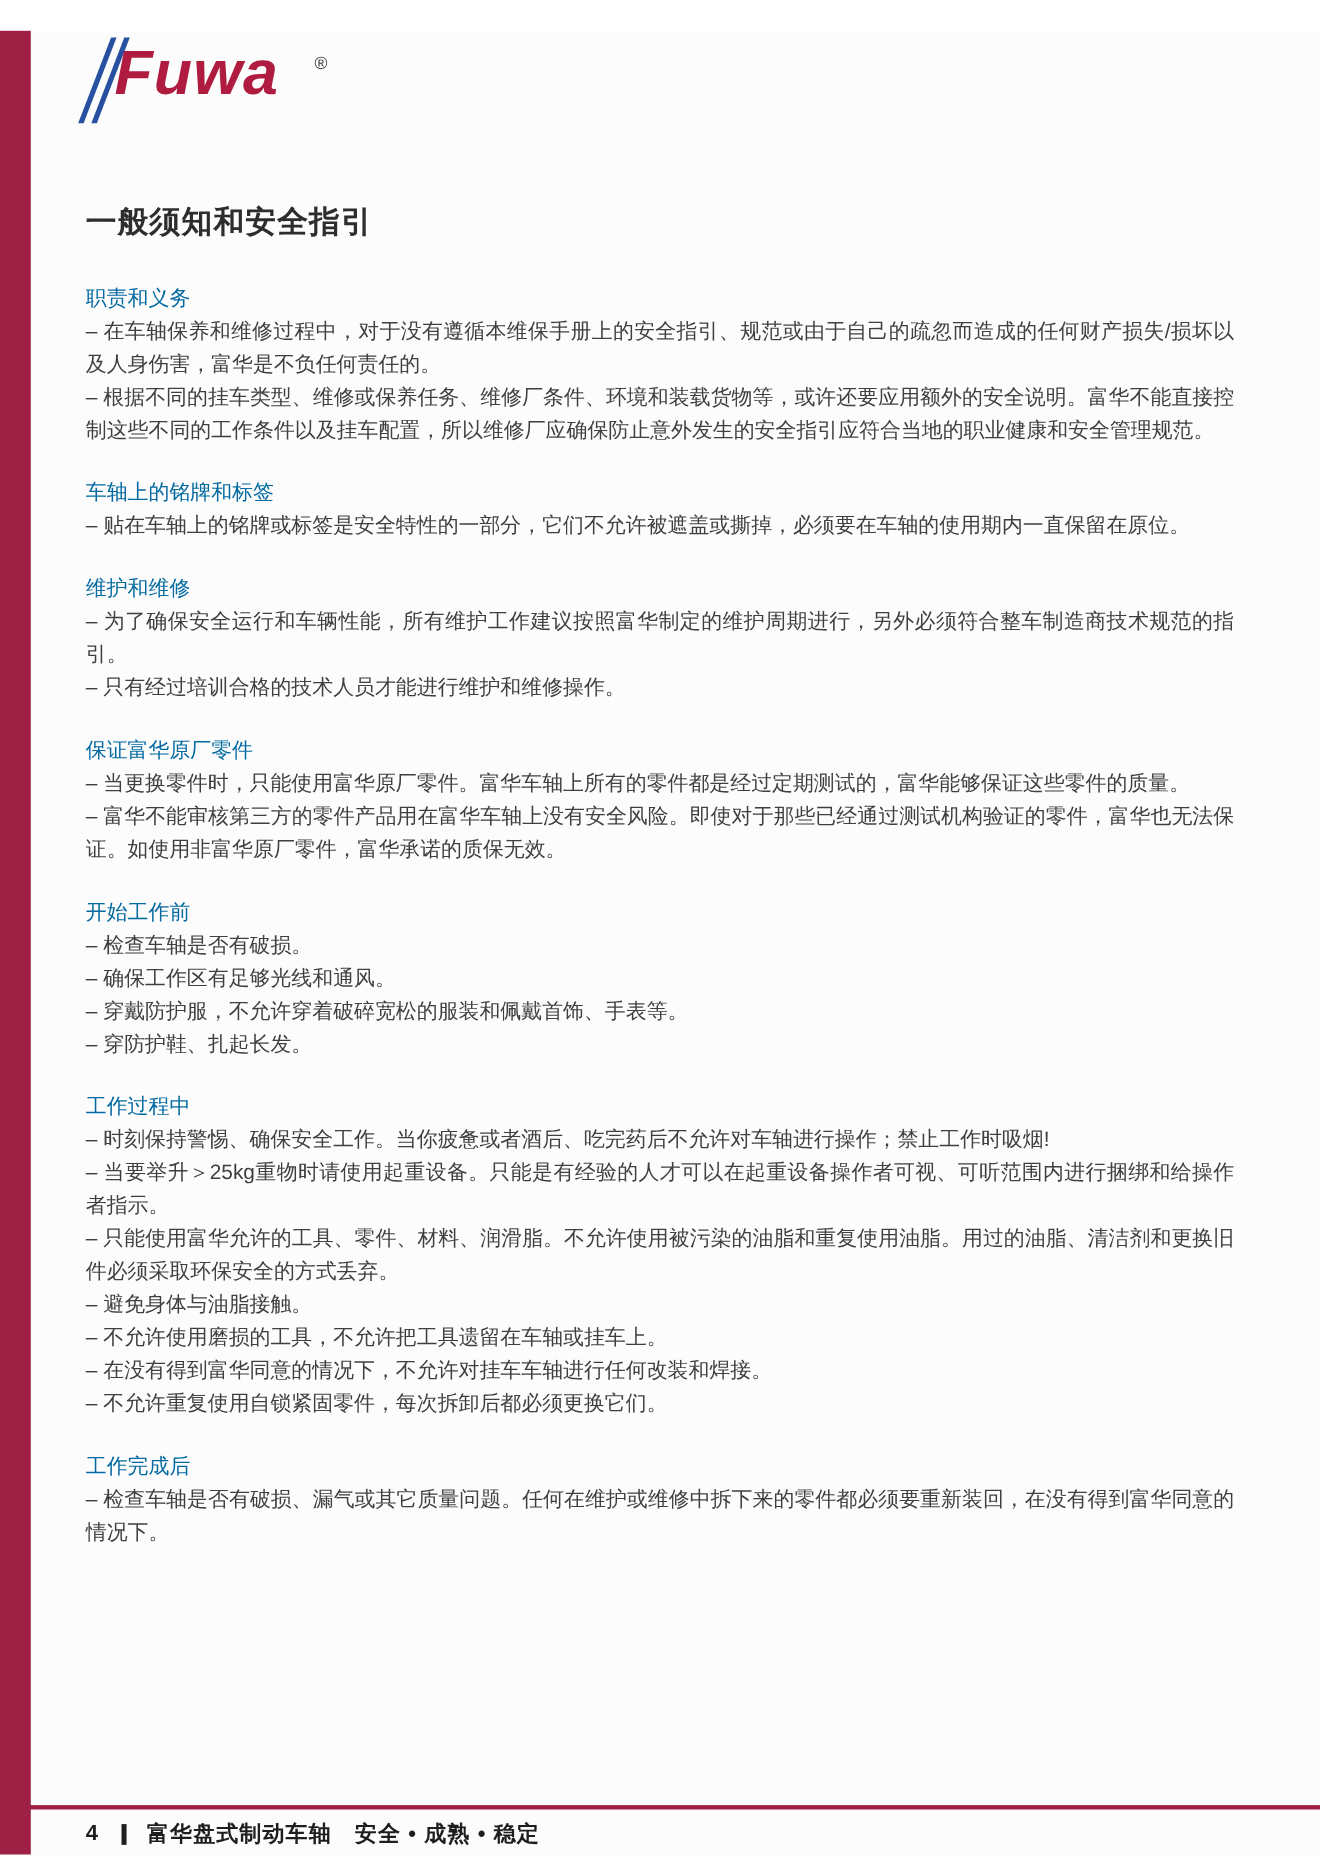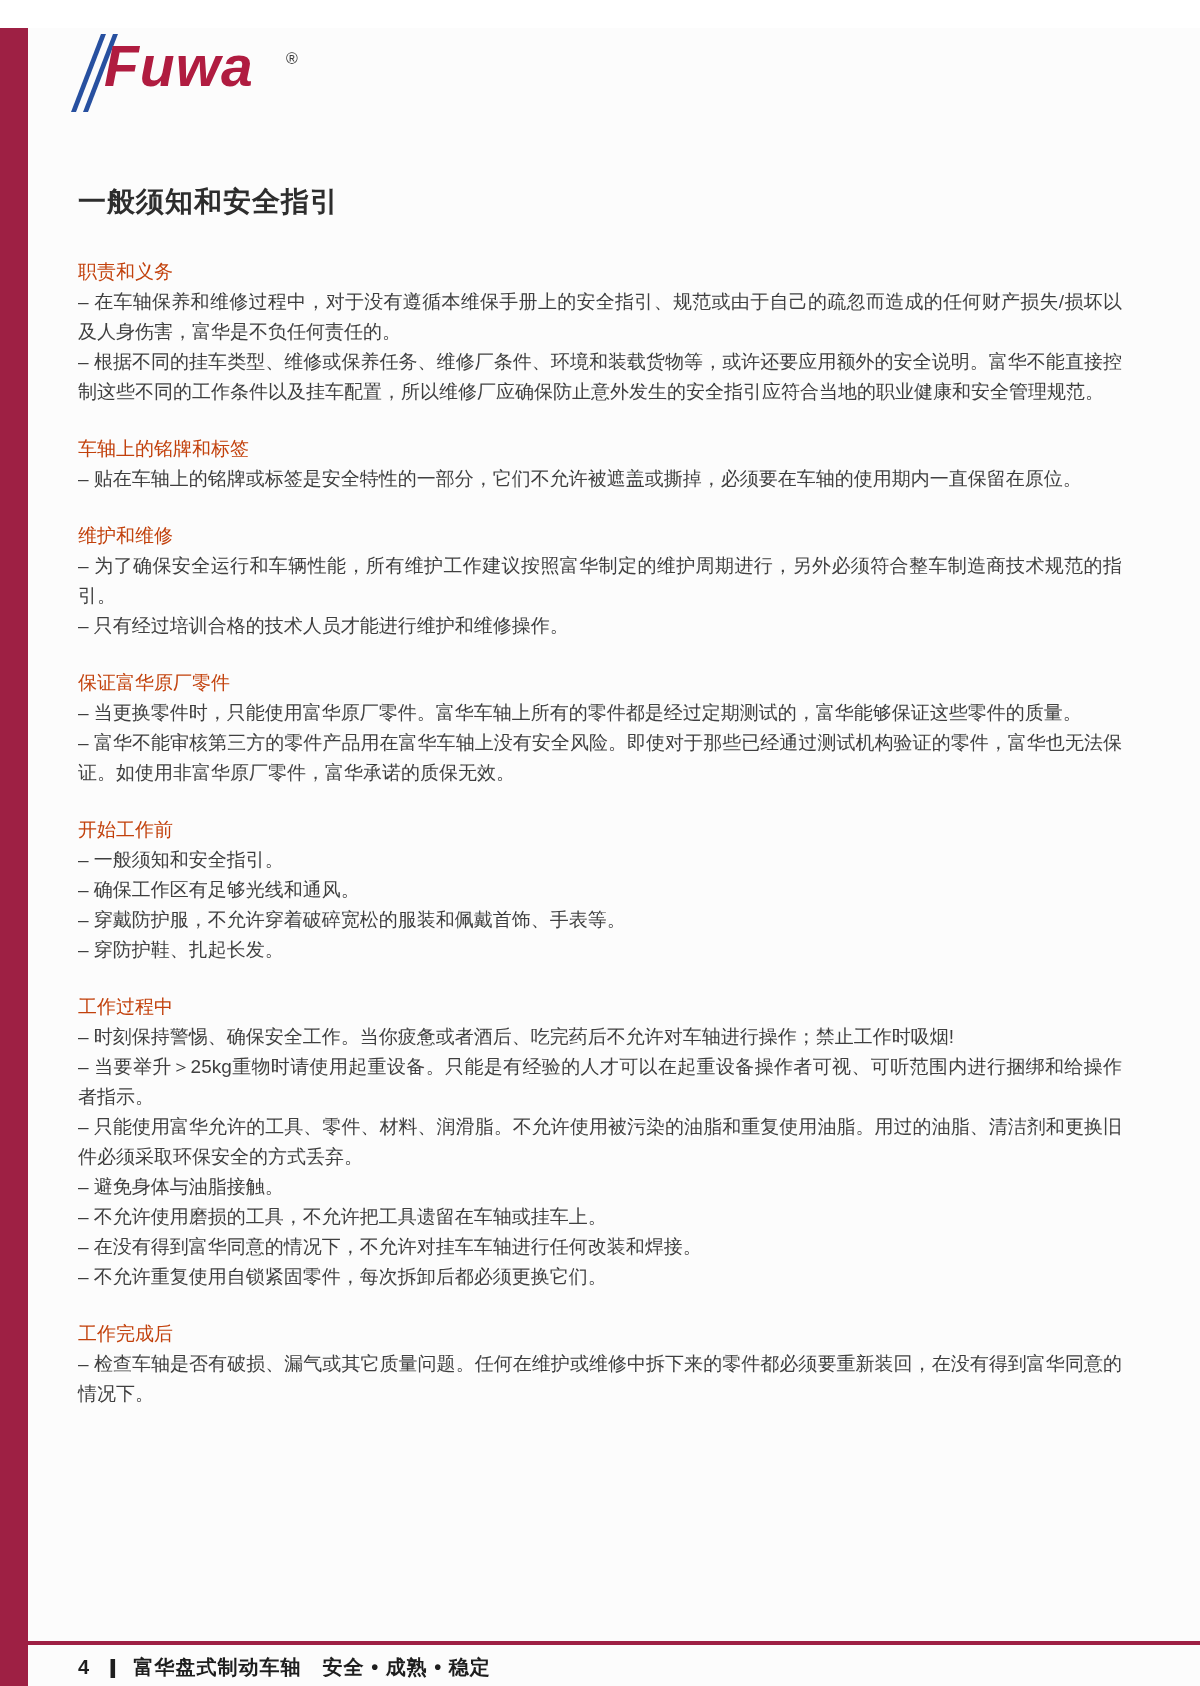--- a/index.html
+++ b/index.html
@@ -72,21 +72,21 @@
     width:1044px;
     color:#3f3f3f;
     font-size:19px;
     line-height:30px;
   }
   .section + .section{margin-top:27px;}
   .section-heading{
     font-size:19px;
     font-weight:400;
     line-height:30px;
-    color:#c2410c;
+    color:#0369a1;
   }
   .section p{
     margin:0;
     text-align:justify;
   }
   
   .footer-divider{
     position:absolute;
     left:0;top:1613px;
     width:1200px;height:4px;
@@ -147,21 +147,21 @@
     </div>
 
     <div class="section">
       <div class="section-heading">保证富华原厂零件</div>
       <p>– 当更换零件时，只能使用富华原厂零件。富华车轴上所有的零件都是经过定期测试的，富华能够保证这些零件的质量。</p>
       <p>– 富华不能审核第三方的零件产品用在富华车轴上没有安全风险。即使对于那些已经通过测试机构验证的零件，富华也无法保证。如使用非富华原厂零件，富华承诺的质保无效。</p>
     </div>
 
     <div class="section">
       <div class="section-heading">开始工作前</div>
-      <p>– 一般须知和安全指引。</p>
+      <p>– 检查车轴是否有破损。</p>
       <p>– 确保工作区有足够光线和通风。</p>
       <p>– 穿戴防护服，不允许穿着破碎宽松的服装和佩戴首饰、手表等。</p>
       <p>– 穿防护鞋、扎起长发。</p>
     </div>
 
     <div class="section">
       <div class="section-heading">工作过程中</div>
       <p>– 时刻保持警惕、确保安全工作。当你疲惫或者酒后、吃完药后不允许对车轴进行操作；禁止工作时吸烟!</p>
       <p>– 当要举升＞25kg重物时请使用起重设备。只能是有经验的人才可以在起重设备操作者可视、可听范围内进行捆绑和给操作者指示。</p>
       <p>– 只能使用富华允许的工具、零件、材料、润滑脂。不允许使用被污染的油脂和重复使用油脂。用过的油脂、清洁剂和更换旧件必须采取环保安全的方式丢弃。</p>

